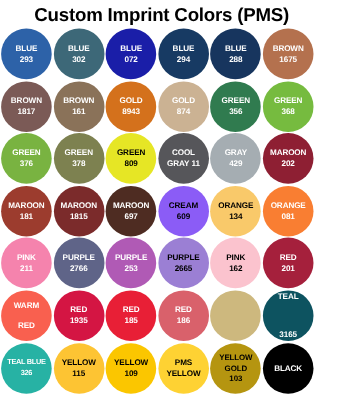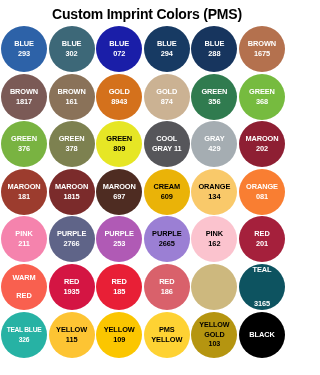--- a/index.html
+++ b/index.html
@@ -20,21 +20,21 @@
     width: 294px;
     height: 375px;
     background: #ffffff;
     box-sizing: border-box;
   }
   #title {
     width: 294px;
     text-align: center;
     font-family: "Liberation Sans", sans-serif;
     font-weight: bold;
-    font-size: 14px;
+    font-size: 17px;
     line-height: 24px;
     color: #000000;
     letter-spacing: -0.2px;
     padding-top: 2px;
     box-sizing: border-box;
     white-space: nowrap;
   }
   #grid {
     position: relative;
     width: 294px;
@@ -175,21 +175,21 @@
           <span class="line">181</span>
         </div>
         <div class="swatch" title="MAROON 1815" style="background: rgb(123, 43, 43); color: rgb(255, 255, 255);">
           <span class="line">MAROON</span>
           <span class="line">1815</span>
         </div>
         <div class="swatch" title="MAROON 497" style="background: rgb(78, 44, 34); color: rgb(255, 255, 255);">
           <span class="line">MAROON</span>
           <span class="line">697</span>
         </div>
-        <div class="swatch" title="CREAM 609" style="background: #eab308; color: rgb(0, 0, 0);">
+        <div class="swatch" title="CREAM 609" style="background: #8b5cf6; color: rgb(0, 0, 0);">
           <span class="line">CREAM</span>
           <span class="line">609</span>
         </div>
         <div class="swatch" title="ORANGE 134" style="background: rgb(249, 201, 106); color: rgb(0, 0, 0);">
           <span class="line">ORANGE</span>
           <span class="line">134</span>
         </div>
         <div class="swatch" title="ORANGE 081" style="background: rgb(249, 126, 50); color: rgb(255, 255, 255);">
           <span class="line">ORANGE</span>
           <span class="line">081</span>

